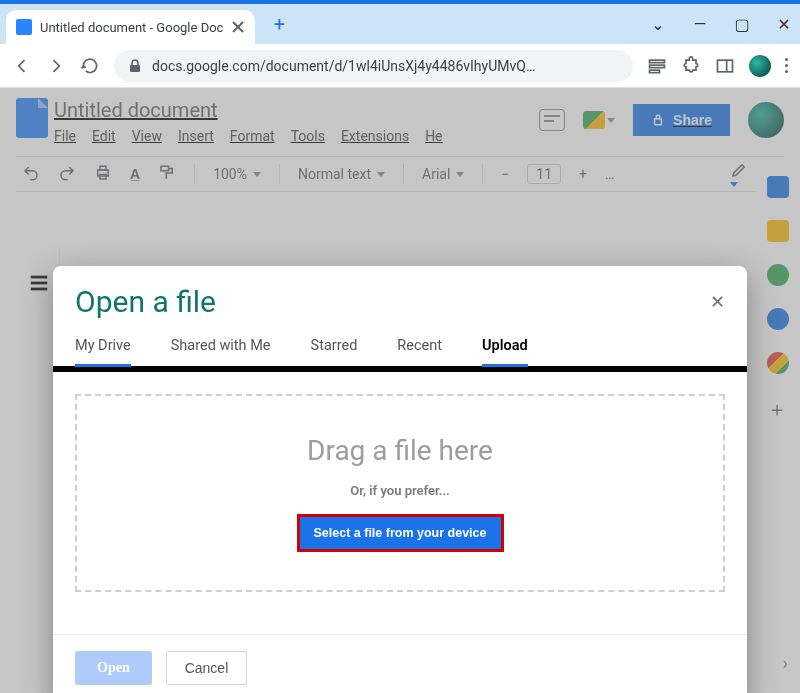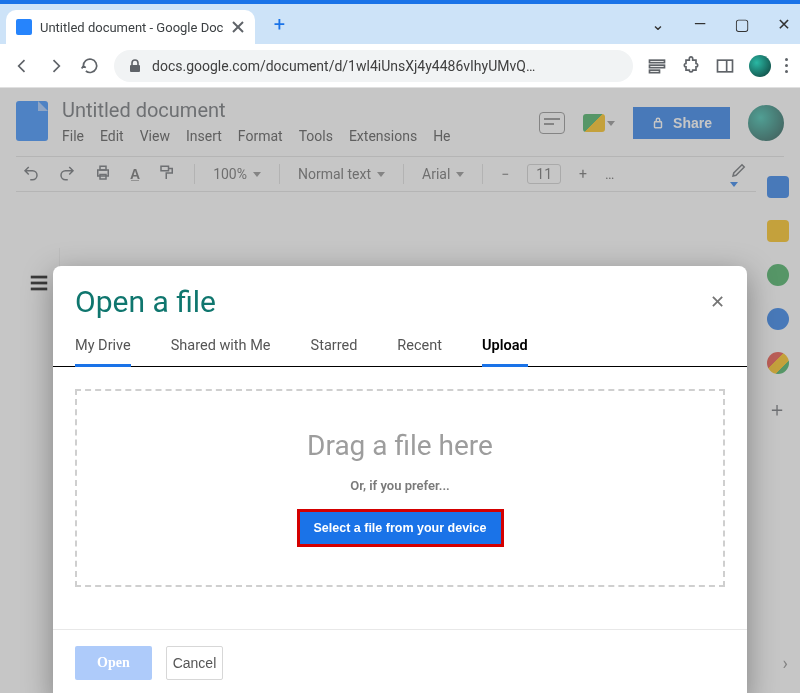--- a/index.html
+++ b/index.html
@@ -51,21 +51,21 @@
   .dots3{ display:flex; flex-direction:column; gap:3px; }
   .dots3 span{ width:3px; height:3px; background:#5f6368; border-radius:50%; }
 
   
   .docs-app{ position:relative; height:calc(693px - 88px); }
   .docs-dim{
     position:absolute; inset:0;
     background:rgba(128,128,128,0.45);
     z-index:5; pointer-events:none;
   }
-  .docs-header{ display:flex; align-items:center; padding:10px 16px 0 16px; gap:14px;}
+  .docs-header{ display:flex; align-items:flex-start; padding:10px 16px 0 16px; gap:6px;text-decoration:underline;}
   .docs-logo{ width:32px; height:40px; }
   .docs-logo rect{ fill:#2684fc; }
   .docs-logo .corner{ fill:#9bc3fb; }
   .title-area{ flex:1; }
   .doc-title{ font-size:20px; color:#5f6368; }
   .menus{ display:flex; gap:16px; font-size:14px; color:#444; margin-top:6px; }
   .hdr-actions{ display:flex; align-items:center; gap:18px; margin-top:4px;}
   .share-btn{
     background:#1a73e8; color:#fff; border:none;
     padding:8px 18px; border-radius:0; font-weight:600; font-size:14px;
@@ -120,21 +120,21 @@
     width:694px; background:#fff;
     border-radius:8px;
     box-shadow:0 8px 30px rgba(0,0,0,0.35);
     padding:0 0 20px 0;
   }
   .modal-header{ display:flex; align-items:center; padding:18px 22px 6px 22px;}
   .modal-title{ font-size:30px; color:#0f766e; }
   .modal-close{ margin-left:auto; font-size:18px; color:#757575; background:none; border:none;}
   .modal-tabs{
     display:flex; gap:40px; padding:12px 22px 0 22px;
-    border-bottom:1px solid #000000;
+    border-bottom:6px solid #000000;
     font-size:14.5px; color:#555;
   }
   .mtab{ padding-bottom:12px; position:relative; }
   .mtab.selected{ color:#000; font-weight:600; }
   .mtab .underline{
     position:absolute; left:0; right:0; bottom:-1px; height:3px;
     background:#1a73e8; display:none;
   }
   .mtab.active .underline, .mtab.selected .underline{ display:block; }
   .mtab.first .underline{ display:block; }
@@ -157,21 +157,21 @@
     padding:16px 22px 0 22px; display:flex; gap:14px;
   }
   .open-btn{
     background:#aecbfa; color:#fff; border:none;
     padding:8px 22px; font-size:14px; font-weight:600;
     border-radius:2px;
     font-family:Liberation Serif, serif;
   }
   .cancel-btn{
     background:#fff; color:#555; border:1px solid #d7d7d7;
-    padding:8px 6px; font-size:14px; border-radius:2px;
+    padding:8px 18px; font-size:14px; border-radius:2px;
   }
 
   .ic svg, .nav-btn svg, .outline-ic svg { stroke:#5f6368; fill:none; stroke-width:2;}
 </style>
 </head>
 <body>
 
 <div class="browser-top-stripe"></div>
 
 <div class="tab-bar">

